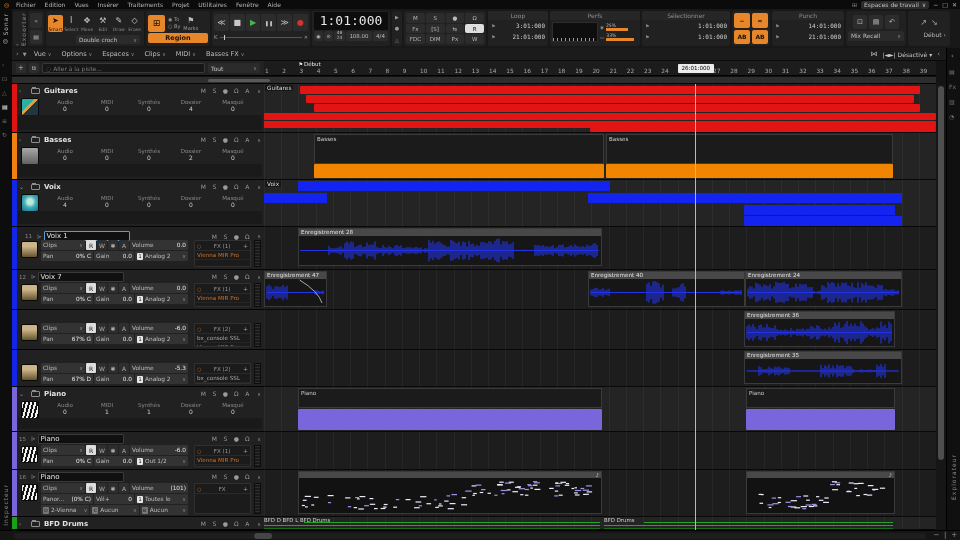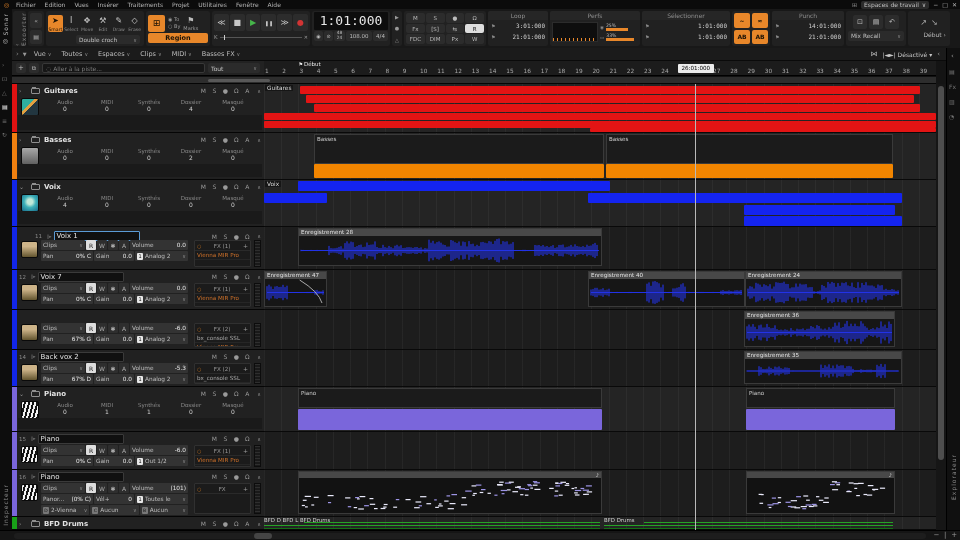--- a/index.html
+++ b/index.html
@@ -291,21 +291,21 @@
       </div>
     </div>
   <div id="row2">
       <div style="color: rgb(136, 136, 136); font-size: 7px;">›</div>
       <div style="font-size: 5px; color: rgb(153, 153, 153);">▼</div>
       <div class="flex" style="gap: 2px; padding: 0px 3px;">
         <div>Vue</div>
         <div class="car">∨</div>
       </div>
       <div class="flex" style="gap: 2px; padding: 0px 3px;">
-        <div>Toutes</div>
+        <div>Options</div>
         <div class="car">∨</div>
       </div>
       <div class="flex" style="gap: 2px; padding: 0px 3px;">
         <div>Espaces</div>
         <div class="car">∨</div>
       </div>
       <div class="flex" style="gap: 2px; padding: 0px 3px;">
         <div>Clips</div>
         <div class="car">∨</div>
       </div>
@@ -500,21 +500,21 @@
           </div>
           <div style="flex: 1 1 0%;">
             <div class="statlab">Masqué</div>
             <div class="statval">0</div>
           </div>
         </div>
         <div style="position: absolute; inset: 31px 2px 2px 6px; background: rgb(26, 26, 26);"></div>
       </div>
       <div class="trk" style="height: 43px;">
         <div class="cstrip" style="background: rgb(18, 38, 232);"></div>
-        <div class="flex" style="position: absolute; left: 23px; right: 3px; top: 1px; height: 16px; gap: 2px;">
+        <div class="flex" style="position: absolute; left: 13px; right: 3px; top: 1px; height: 16px; gap: 2px;">
           <div style="width: 10px; font-size: 5.5px; color: rgb(138, 138, 138);">11</div>
           <div style="font-size: 4.5px; color: rgb(119, 119, 119);">‖▸</div>
           <div class="tname" style="width: 86px; height: 10px; line-height: 9px; padding-left: 2px; background: rgb(16, 16, 16); border: 1px solid rgb(91, 155, 213); border-radius: 1px;">Voix 1</div>
           <div class="flex" style="margin-left: auto; gap: 1px;">
             <div class="mutebtn">M</div>
             <div class="mutebtn">S</div>
             <div class="mutebtn">●</div>
             <div class="mutebtn">Ω</div>
           </div>
           <div style="font-size: 5px; color: rgb(138, 138, 138); margin-left: 3px;">∧</div>
@@ -657,32 +657,20 @@
             <div style="flex: 1 1 0%; text-align: center;">FX (2)</div>
             <div style="font-size: 6px;">+</div>
           </div>
           <div class="fxitem" style="color: rgb(168, 168, 168);">bx_console SSL</div>
           <div class="fxitem" style="color: rgb(208, 114, 42);">Vienna MIR Pro</div>
         </div>
         <div class="meterstrip"></div>
       </div>
       <div class="trk" style="height: 37px;">
         <div class="cstrip" style="background: rgb(18, 38, 232);"></div>
-        <div class="flex" style="position: absolute; left: 7px; right: 3px; top: 1px; height: 11px; gap: 2px;">
-          <div style="width: 10px; font-size: 5.5px; color: rgb(138, 138, 138);">14</div>
-          <div style="font-size: 4.5px; color: rgb(119, 119, 119);">‖▸</div>
-          <div class="tname" style="width: 86px; height: 10px; line-height: 9px; padding-left: 2px; background: rgb(16, 16, 16); border: 1px solid rgb(58, 58, 58); border-radius: 1px;">Back vox 2</div>
-          <div class="flex" style="margin-left: auto; gap: 1px;">
-            <div class="mutebtn">M</div>
-            <div class="mutebtn">S</div>
-            <div class="mutebtn">●</div>
-            <div class="mutebtn">Ω</div>
-          </div>
-          <div style="font-size: 5px; color: rgb(138, 138, 138); margin-left: 3px;">∧</div>
-        </div>
         <div class="thumb th-mic2" style="top: 14px; width: 17px; height: 17px;"></div>
         <div style="position: absolute; left: 29px; width: 147px; top: 13px; bottom: 2px; display: flex; flex-direction: column; gap: 1px;">
           <div class="flex" style="gap: 1px; height: 10px;">
             <div class="ctlbox" style="width: 44px;">
               <div>Clips</div>
               <div class="car">∨</div>
             </div>
             <div class="rwsa ron">R</div>
             <div class="rwsa">W</div>
             <div class="rwsa">✱</div>

